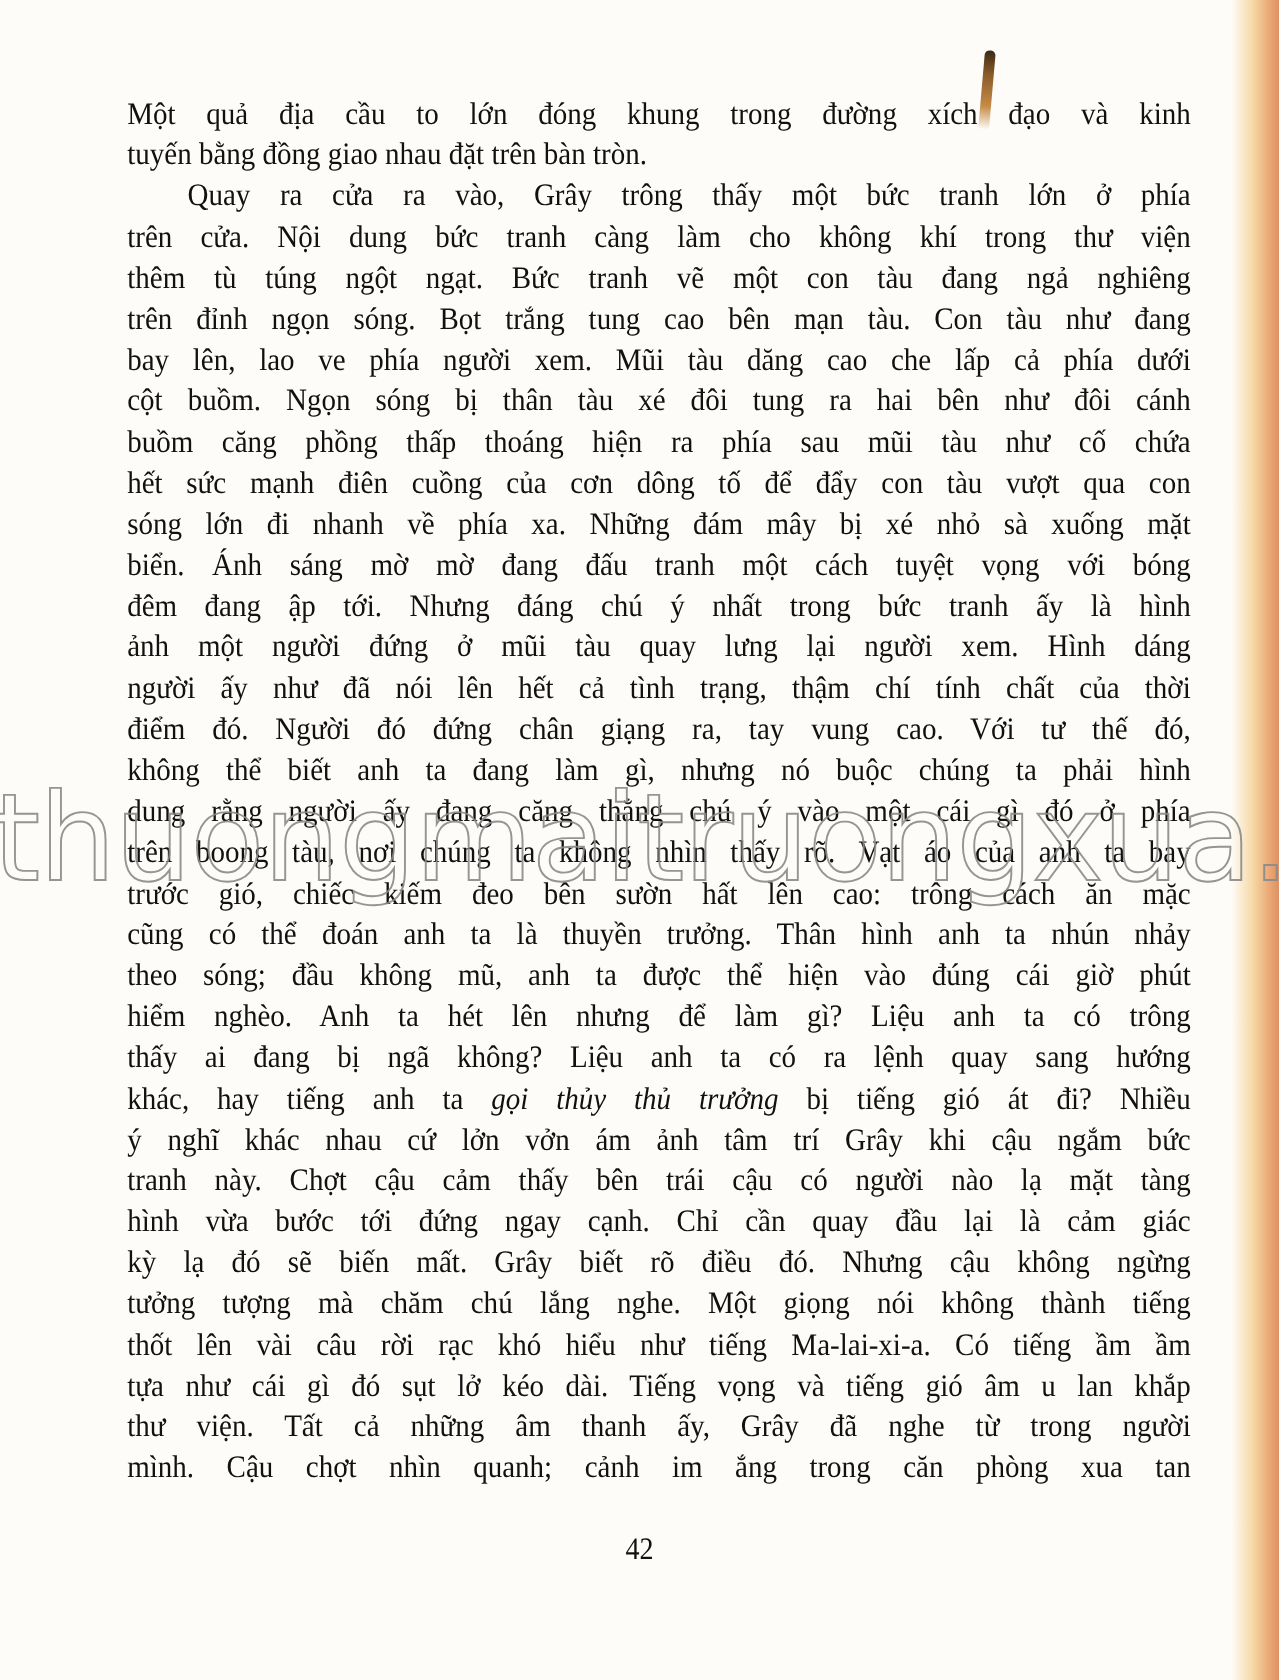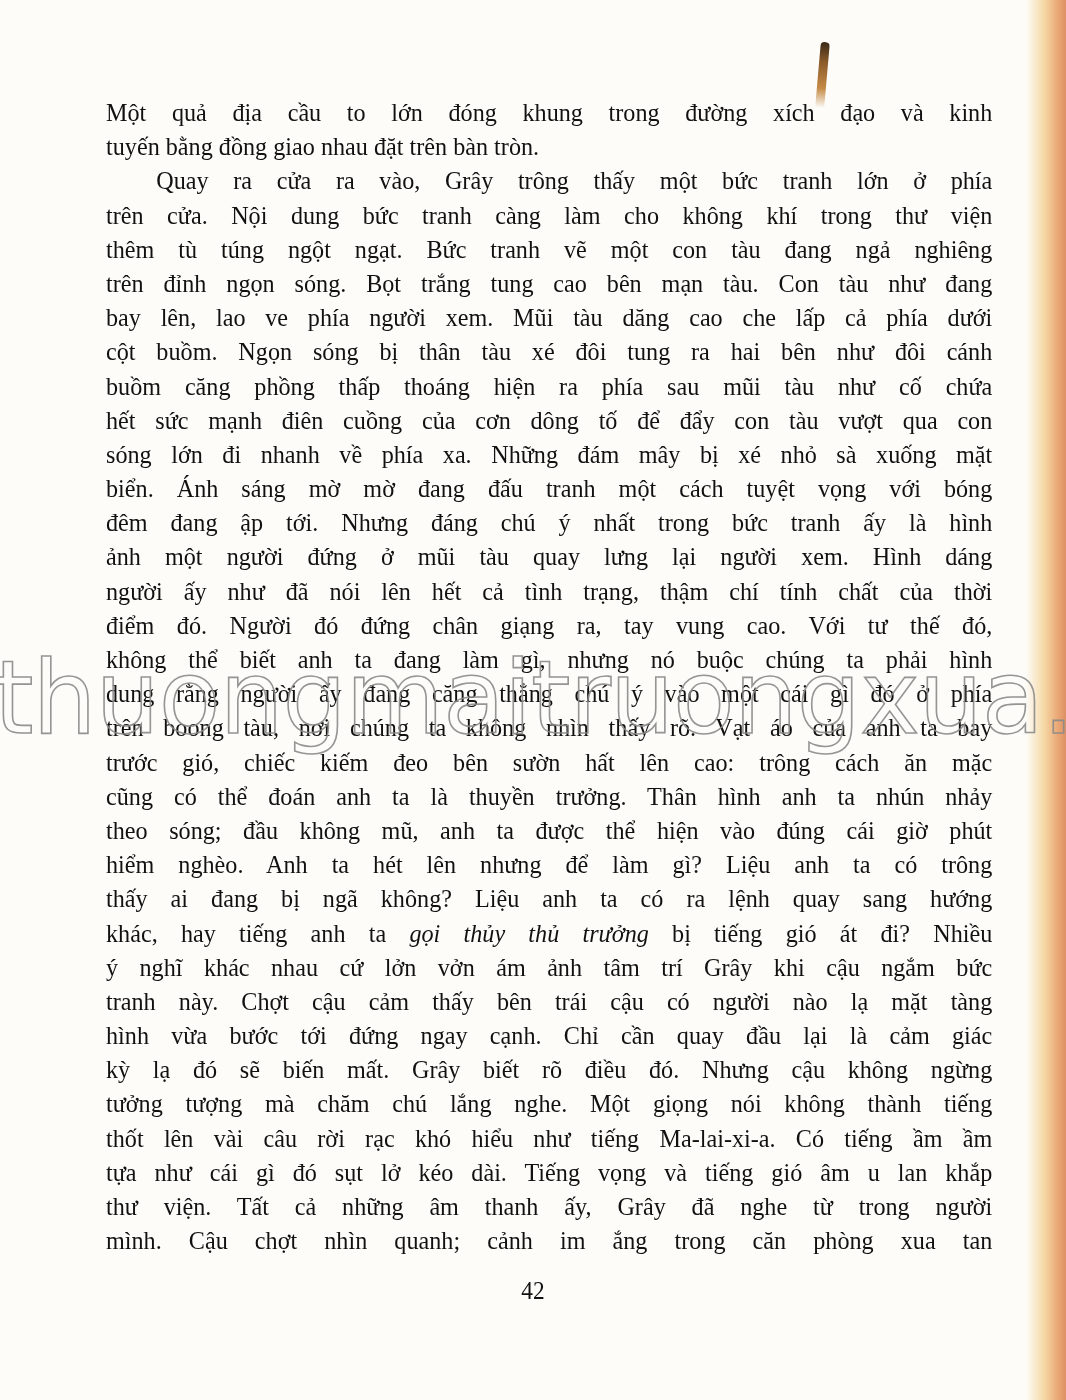--- a/index.html
+++ b/index.html
@@ -35,21 +35,21 @@
       top: 42px;
       width: 9px;
       height: 66px;
       background: linear-gradient(to bottom, #3a2a18 0%, #8a5a2a 30%, #c58a45 70%, rgba(210,160,90,0) 100%);
       border-radius: 4px 4px 2px 2px;
       transform: rotate(5deg);
     }
     .text-block {
       position: absolute;
       left: 106px;
-      top: 96px;
+      top: 78px;
       width: 886px;
     }
     .line {
       display: block;
       height: 34.2px;
       line-height: 34.2px;
       font-size: 26px;
       white-space: nowrap;
       text-align: justify;
       text-align-last: justify;

